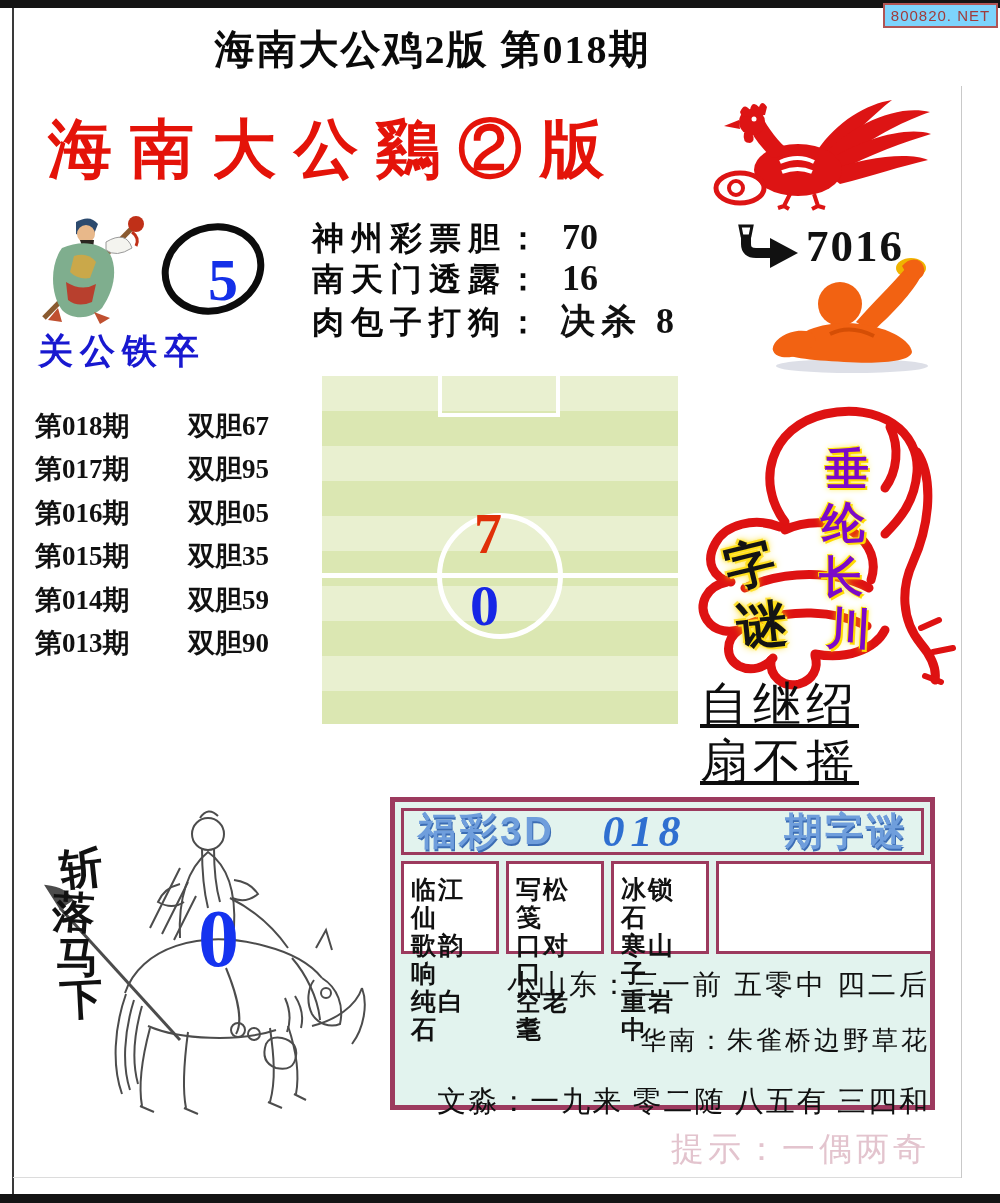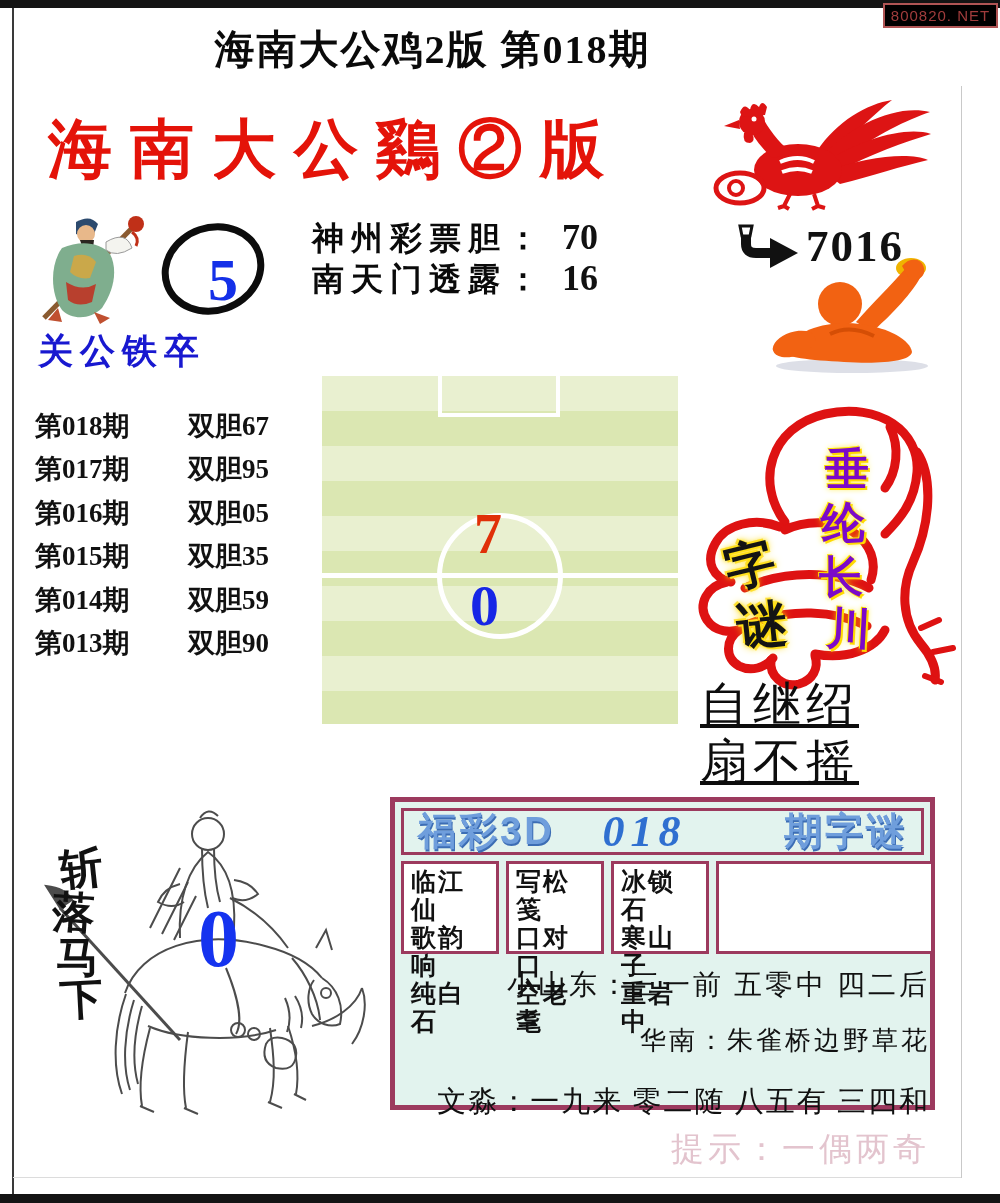--- a/index.html
+++ b/index.html
@@ -8,21 +8,21 @@
         font-family:"Liberation Serif",serif;color:#111;}
 
   
   .top-strip{position:absolute;left:0;top:0;width:1000px;height:8px;background:#141414;}
   .bottom-strip{position:absolute;left:0;top:1194px;width:1000px;height:9px;background:#141414;}
   .left-line{position:absolute;left:12px;top:8px;width:2px;height:1186px;background:#3a3a3a;}
   .right-line{position:absolute;left:961px;top:86px;width:1px;height:1092px;background:#c9c9c9;}
   .faint-h{position:absolute;left:13px;top:1177px;width:948px;height:1px;background:#dcdcdc;}
 
   .site-tag{position:absolute;left:883px;top:3px;width:115px;height:25px;border:2px solid #b05555;
-            background:#000000;color:#a03c3c;font:15px/21px "Liberation Sans",sans-serif;
+            background:#7dd3fc;color:#a03c3c;font:15px/21px "Liberation Sans",sans-serif;
             display:flex;align-items:center;justify-content:center;letter-spacing:1px;}
 
   .top-title{position:absolute;left:0;top:22px;width:865px;text-align:center;
              font-size:40px;font-weight:bold;color:#0a0a0a;letter-spacing:2px;}
 
   .banner{position:absolute;left:48px;top:106px;font-family:"Liberation Sans",sans-serif;
           font-weight:900;font-size:64px;color:#e41309;letter-spacing:18px;white-space:nowrap;}
 
   .rooster{position:absolute;left:702px;top:96px;}
 
@@ -93,21 +93,21 @@
           border:5px solid #9c3a5e;background:#e2f3ee;}
   .pz-header{position:absolute;left:6px;top:6px;width:523px;height:47px;border:3px solid #9c3a5e;
              display:flex;align-items:center;padding:0 14px;text-align:right;}
   .bubble{font-family:"Liberation Sans",sans-serif;font-weight:900;font-size:38px;
           color:#6f9edc;letter-spacing:3px;text-shadow:1px 2px 0 #3c6db4;}
   .issue018{font-style:italic;font-weight:bold;font-size:44px;color:#2f6fd0;
             letter-spacing:6px;margin-left:48px;}
   .pz-suffix{margin-left:auto;}
   .pz-poems{position:absolute;left:6px;top:59px;width:533px;height:93px;display:flex;}
   .poem{width:98px;border:3px solid #9c3a5e;background:#fff;margin-right:7px;
-        padding:4px 7px;font-size:25px;font-weight:bold;line-height:28px;letter-spacing:2px;}
+        padding:12px 7px;font-size:25px;font-weight:bold;line-height:28px;letter-spacing:2px;}
   .poem-empty{flex:1;border:3px solid #9c3a5e;background:#fff;margin-right:0;}
   .pz-notes{position:absolute;left:0;top:156px;width:100%;text-align:right;}
   .note1{font-size:28px;letter-spacing:3px;margin-top:8px;}
   .note2{font-size:26px;letter-spacing:3px;margin-top:19px;}
   .note3{font-size:29px;letter-spacing:2px;margin-top:24px;}
   .note4{font-size:33px;letter-spacing:4px;margin-top:5px;color:#e3c4ce;}
 </style>
 </head>
 <body>
 
@@ -162,20 +162,25 @@
   <div class="caption-blue">关公铁卒</div>
 
   <div class="tips">
     <div class="row">
       <span class="label">神州彩票胆：</span>
       <span class="val">70</span>
     </div>
     <div class="row">
       <span class="label">南天门透露：</span>
       <span class="val">16</span>
+    </div>
+    <div class="row">
+      <span class="label">肉包子打狗：</span>
+      <span class="kill">决杀</span>
+      <span class="val2">8</span>
     </div>
   </div>
 
   <svg class="code-arrow" width="66" height="46" viewBox="0 0 66 46">
     <path d="M10 2 L10 20 Q10 29 20 29 L38 29" stroke="#111" stroke-width="10" fill="none"></path>
     <path d="M34 14 L62 29 L34 44 Z" fill="#111"></path>
     <path d="M4 2 L16 2 L14 12 L6 12 Z" fill="#fff" stroke="#111" stroke-width="3"></path>
   </svg>
   <div class="code-num">7016</div>
 

